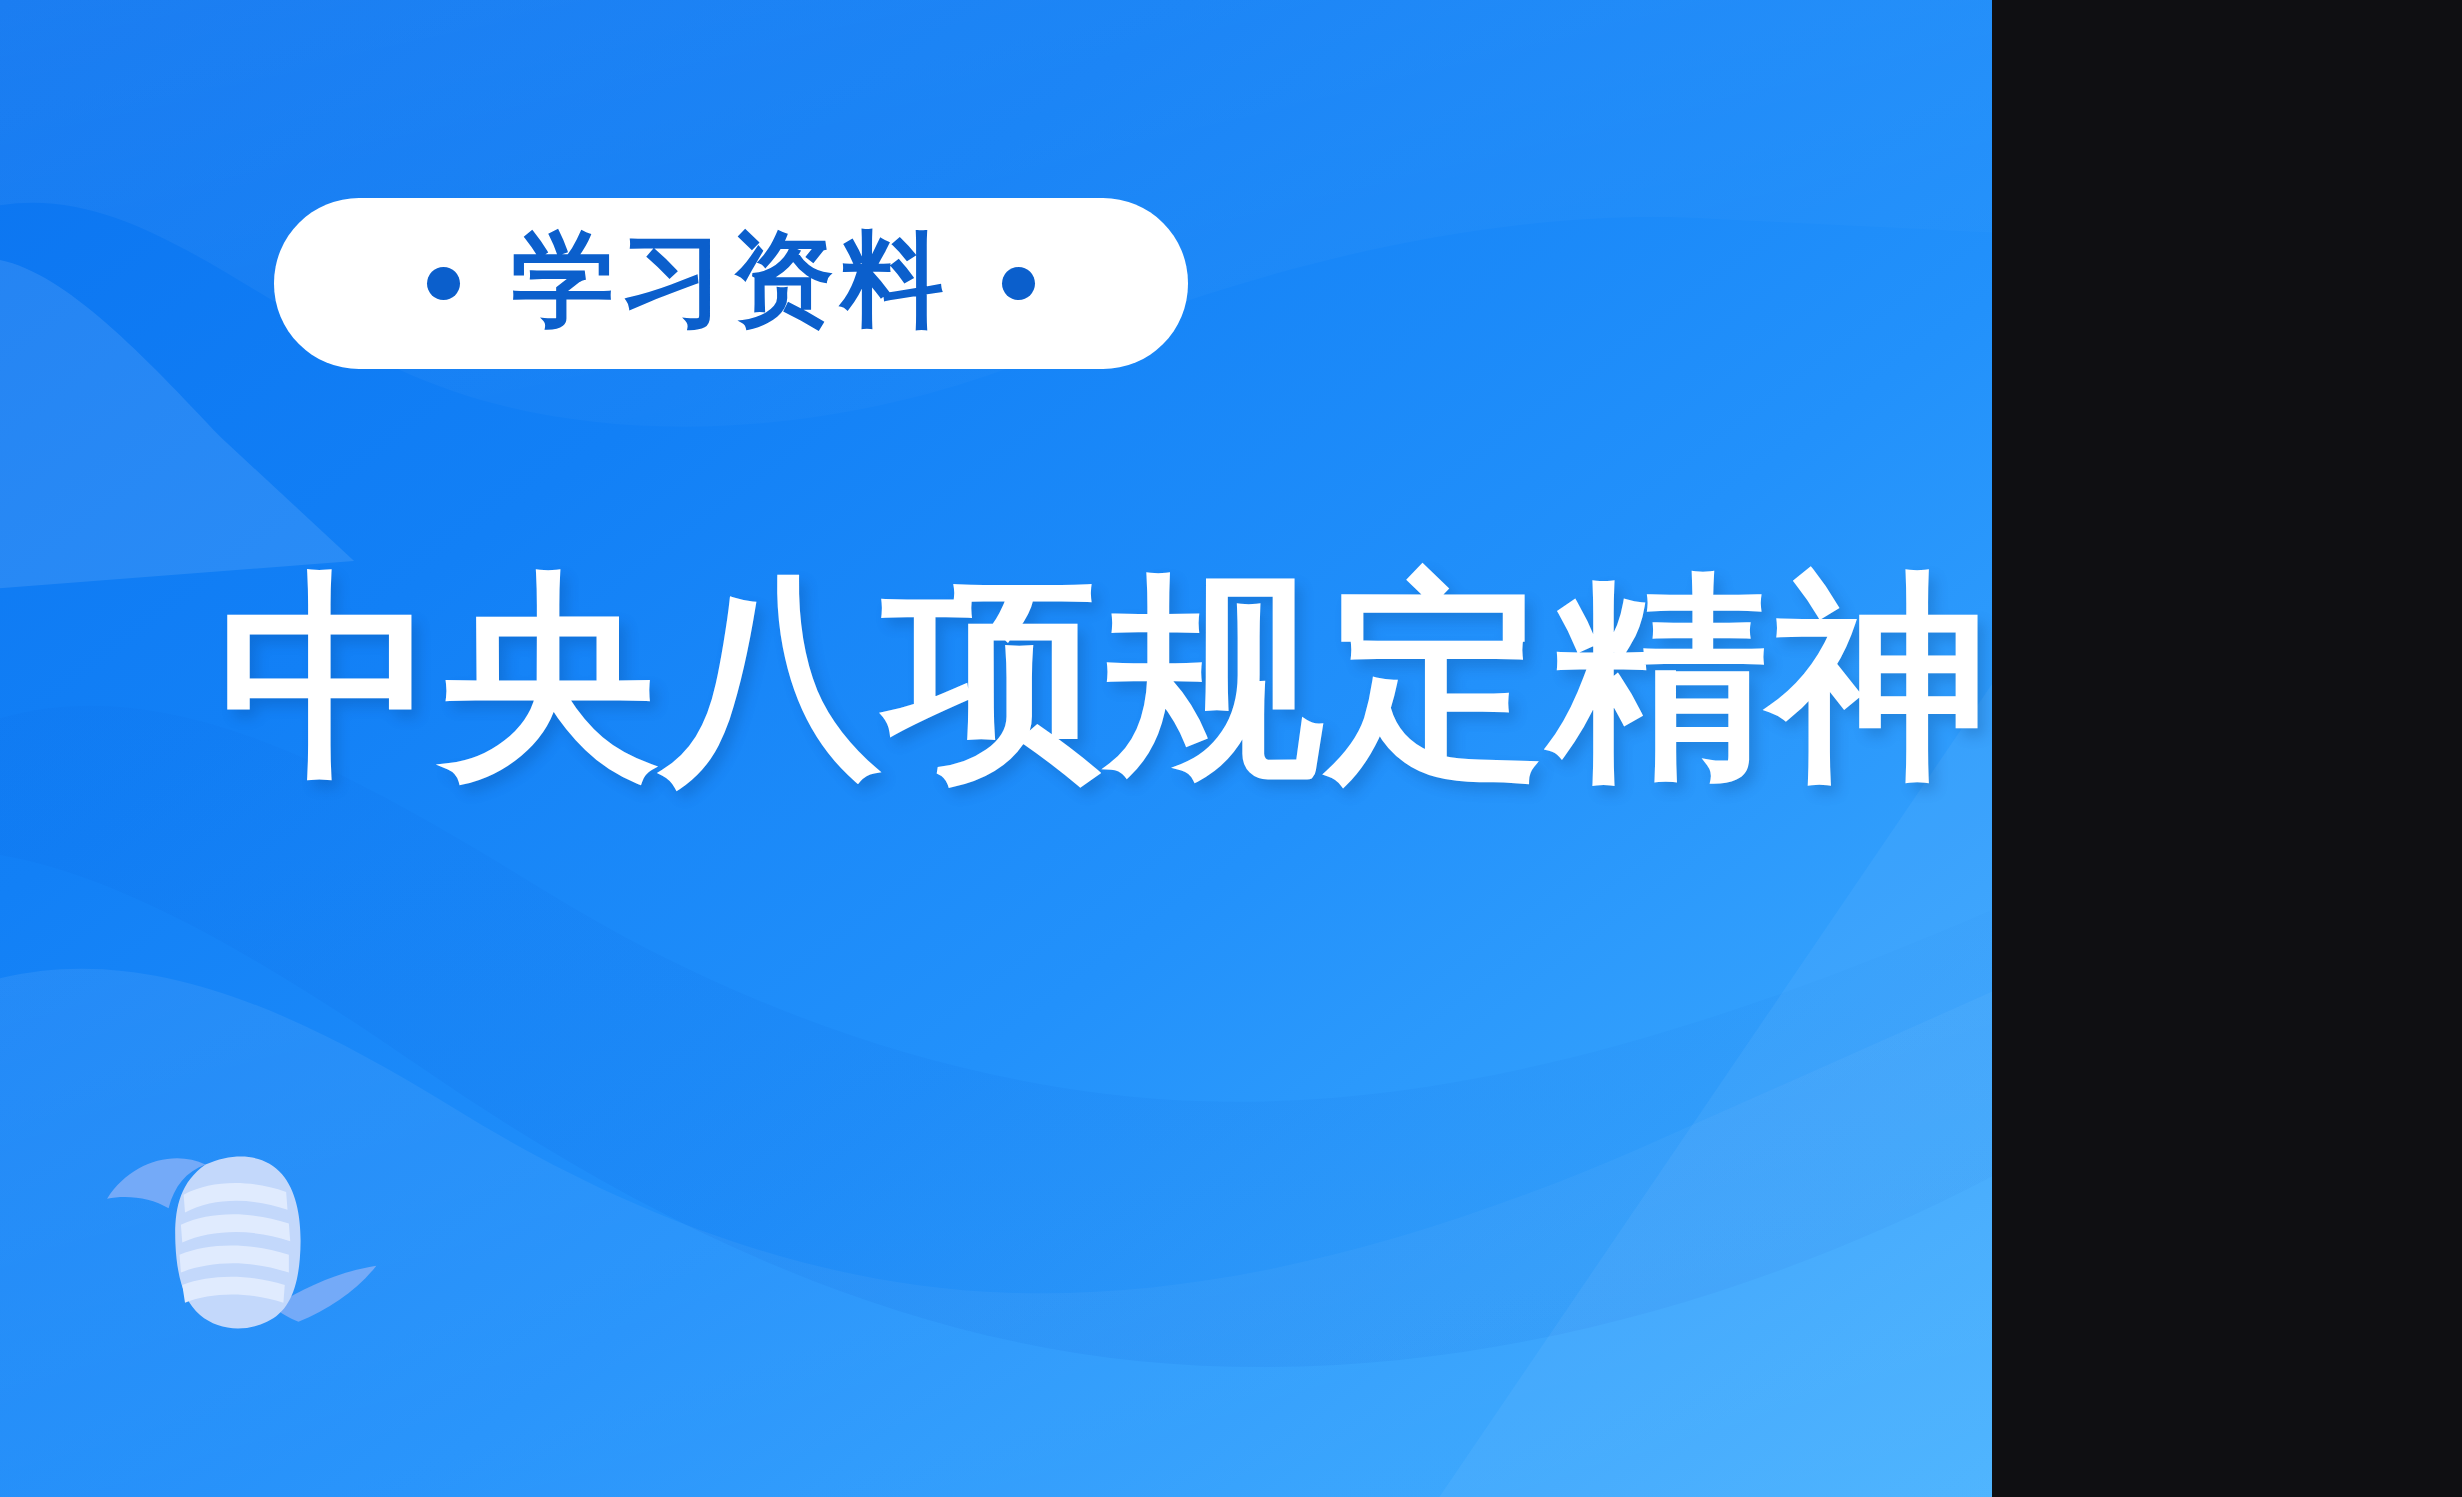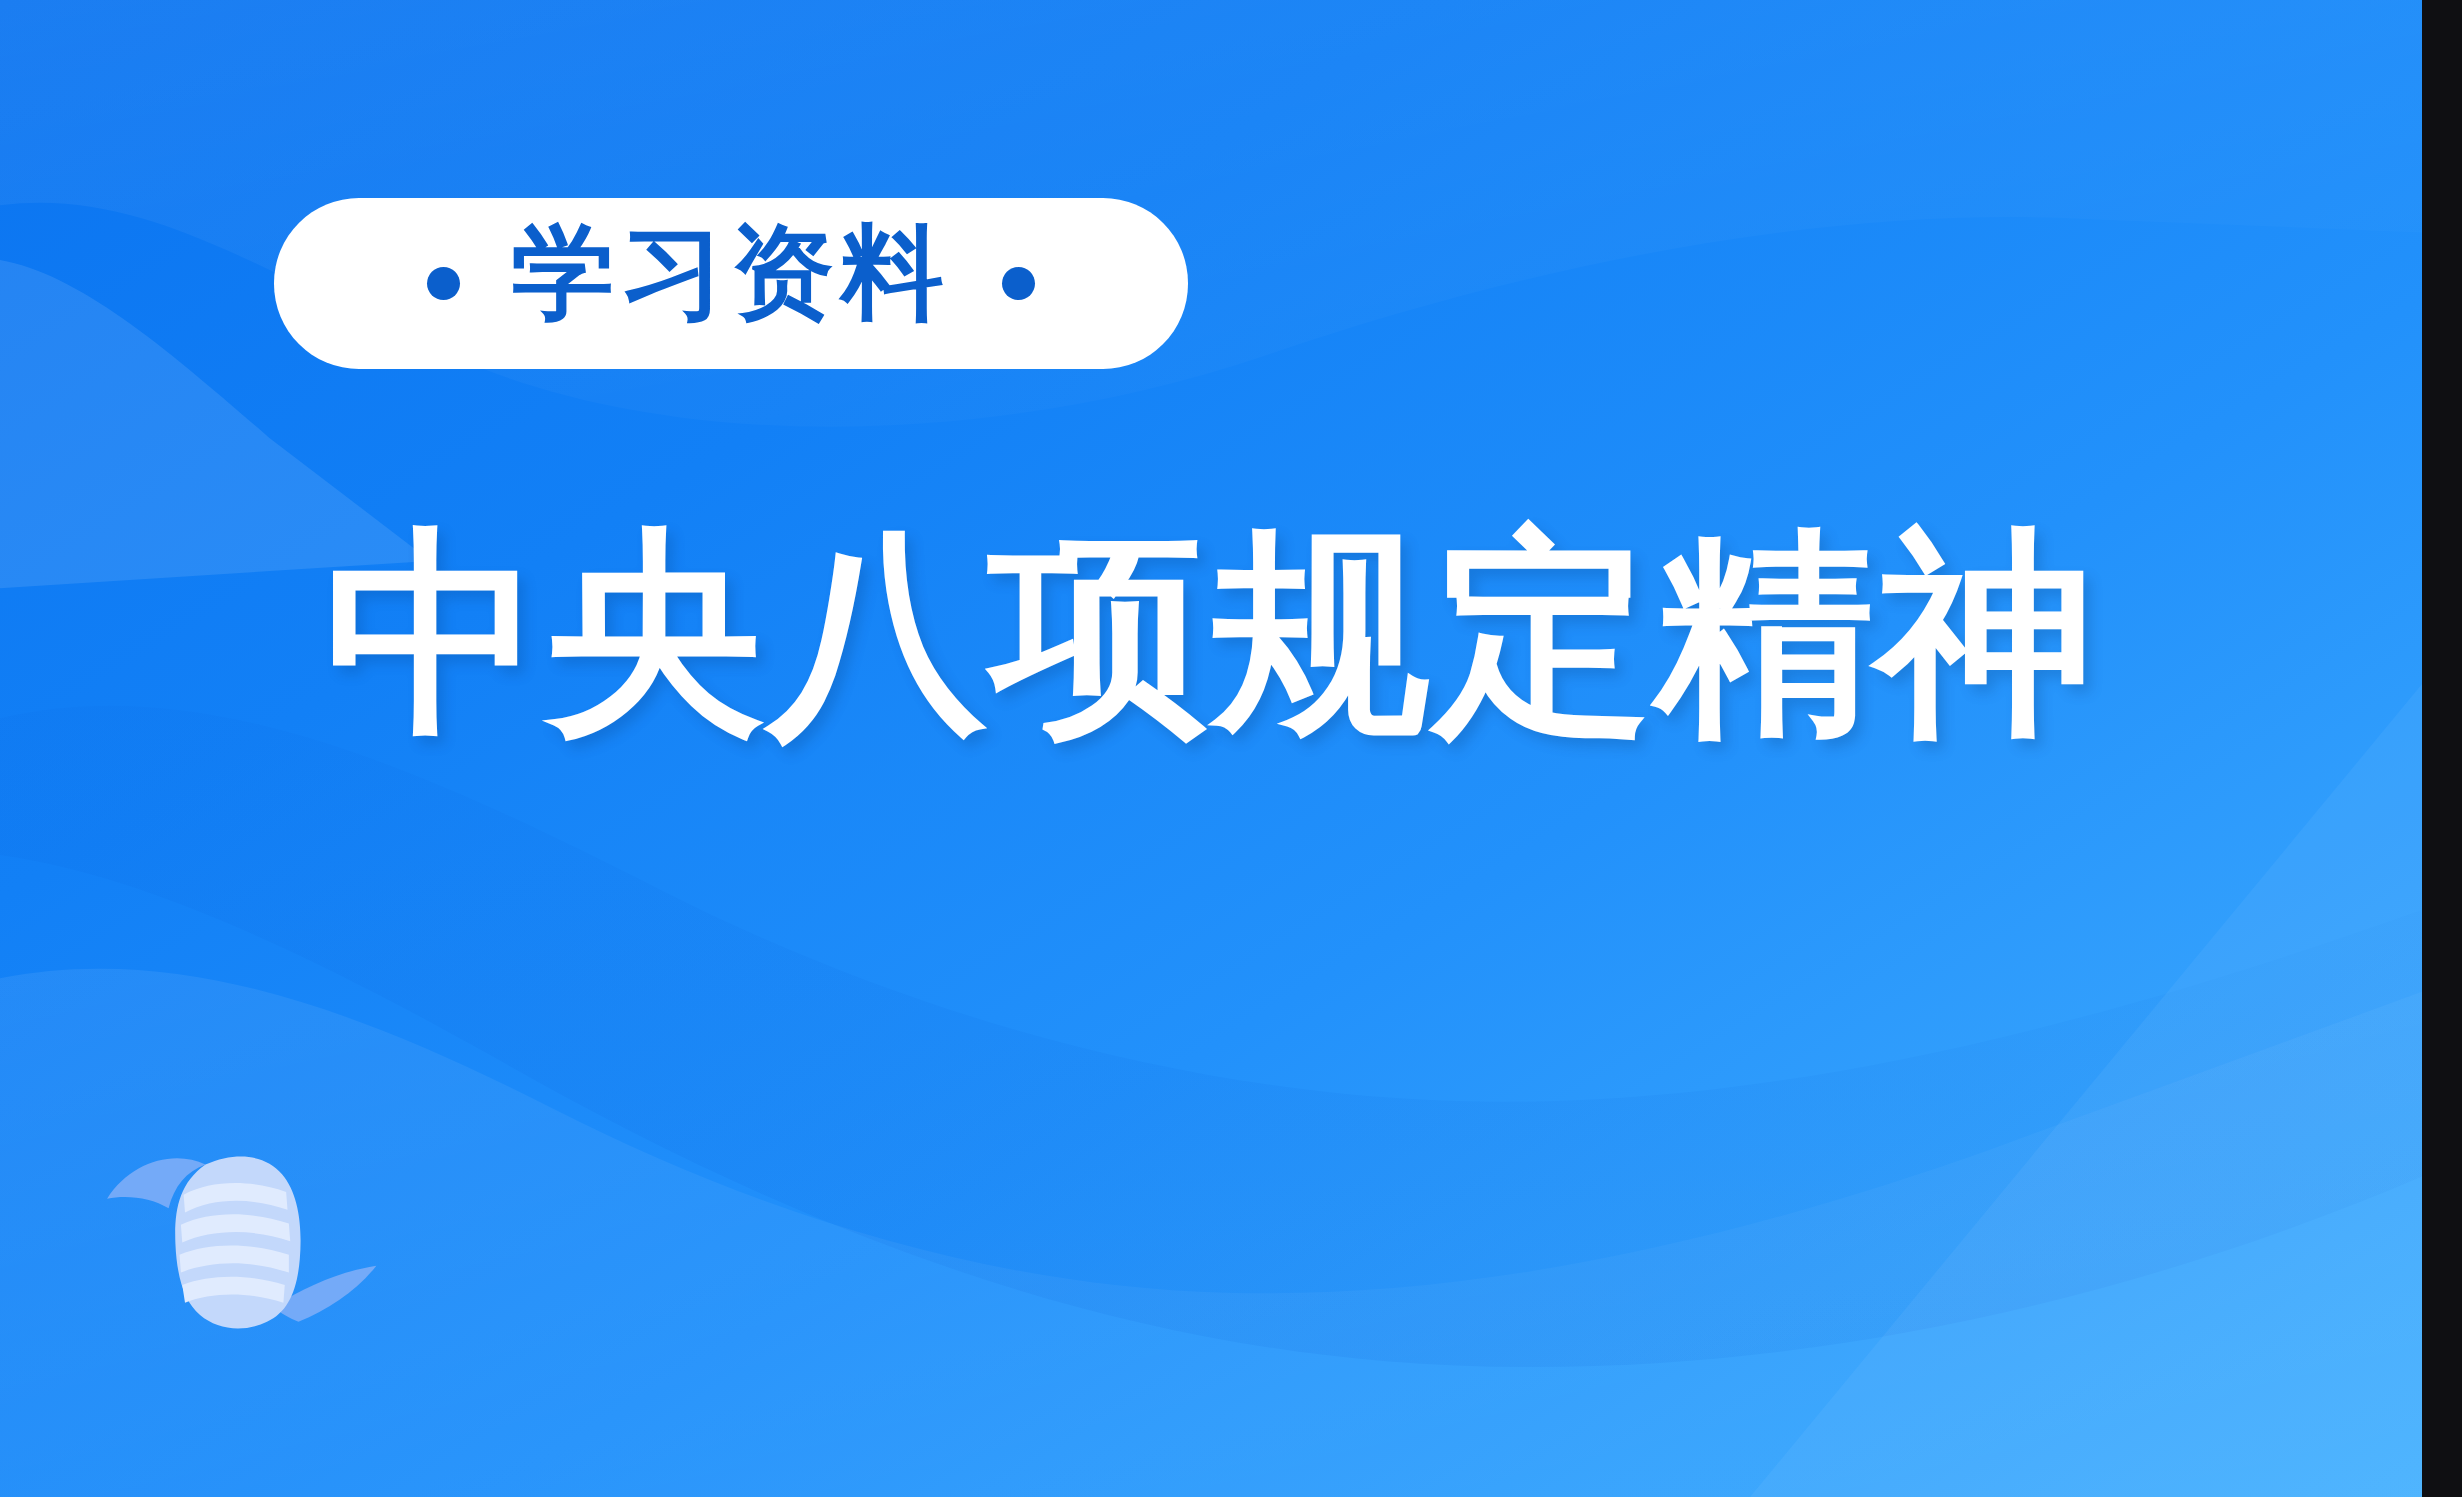--- a/index.html
+++ b/index.html
@@ -2,24 +2,24 @@
 <html style="font-size:11px"><head>
 <meta charset="utf-8">
 <style>
   html, body {
     margin: 0;
     padding: 0;
     background: #0f0f12;
   }
   .poster {
     position: relative;
-    width: 2422px;
+    width: 1992px;
     height: 1498px;
     overflow: hidden;
-    font-family: Liberation Mono, monospace;
+    font-family: Liberation Serif, serif;
     background: linear-gradient(118deg, #0b74f0 0%, #1280f6 26%, #1e8bfa 52%, #2e9bfc 76%, #42aefe 100%);
   }
 
   
   .bg-layer {
     position: absolute;
     inset: 0;
     pointer-events: none;
   }
   .bg-layer svg { display: block; width: 100%; height: 100%; }
@@ -54,22 +54,22 @@
     line-height: 1;
     white-space: nowrap;
     transform: translateY(-2.7px);
   }
 
   
   .headline {
     position: absolute;
     left: 0;
     right: 0;
-    top: 506px;
-    text-align: center;
+    top: 534px;
+    text-align: right;
     color: #ffffff;
     z-index: 4;
   }
   .headline-line {
     font-size: 219px;
     font-weight: 700;
     line-height: 1.33;
     letter-spacing: 2.7px;
     white-space: nowrap;
     text-shadow: 6.8px 8.2px 12.3px rgba(3, 48, 110, 0.20);

